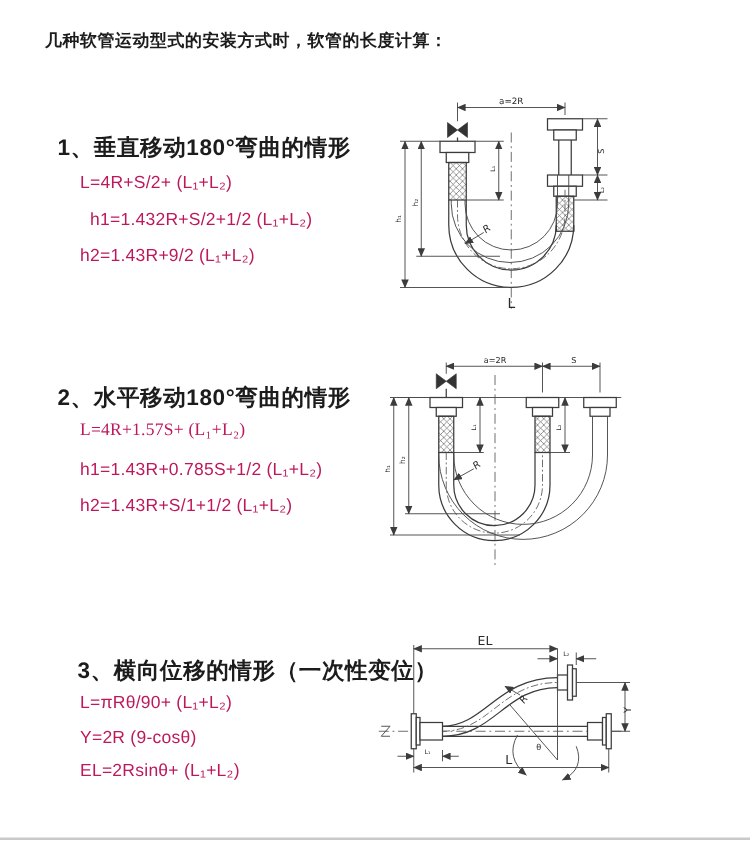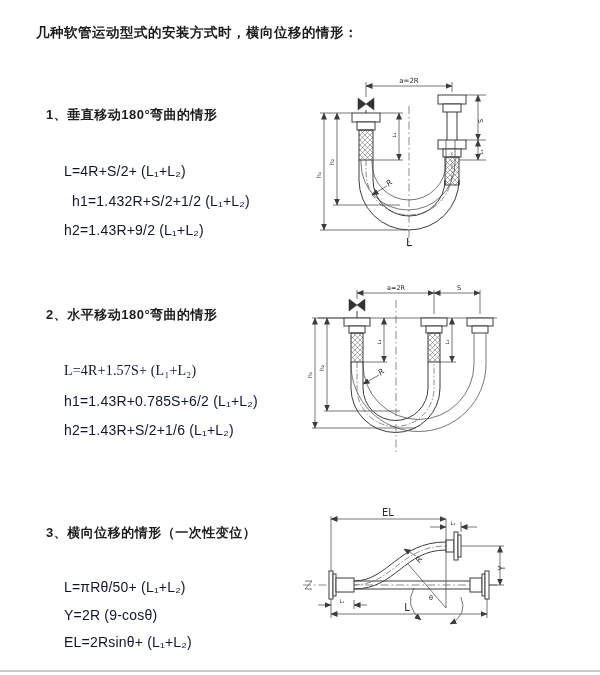--- a/index.html
+++ b/index.html
@@ -1,52 +1,52 @@
 <!DOCTYPE html>
 <html><head>
 <meta charset="utf-8">
 <style>
   html,body{margin:0;padding:0;}
   body{
     width:600px;height:675px;background:#ffffff;position:relative;overflow:hidden;
     font-family:"Liberation Sans","DejaVu Sans",sans-serif;color:#1c1c1c;
   }
   .title{position:absolute;left:36px;top:24px;font-size:13.5px;font-weight:bold;letter-spacing:.5px;}
-  .sec-heading{position:absolute;font-size:13px;font-weight:bold;letter-spacing:.5px;}
-  .formula{position:absolute;font-size:14px;font-weight:400;color:#0f172a;letter-spacing:.2px;margin-top:26px;}
+  .sec-heading{position:absolute;font-size:18px;font-weight:bold;letter-spacing:.5px;}
+  .formula{position:absolute;font-size:14px;font-weight:400;color:#be185d;letter-spacing:.2px;}
   .diagram{position:absolute;}
   .page-bottom-edge{position:absolute;left:0;top:670px;width:600px;height:2px;background:#c9c9c9;}
   
   .ln{stroke:#3c3c3c;stroke-width:1;fill:none;}
   .thin{stroke:#4a4a4a;stroke-width:.75;fill:none;}
   .dim{stroke:#4a4a4a;stroke-width:.75;fill:none;}
   .cl{stroke:#5a5a5a;stroke-width:.7;fill:none;stroke-dasharray:8 3 1.5 3;}
   .hosecl{stroke:#5a5a5a;stroke-width:.7;fill:none;stroke-dasharray:6 2 1.5 2;}
   .fl{fill:#ffffff;stroke:#3c3c3c;stroke-width:1;}
   .hatchrect{fill:url(#hx);stroke:#3c3c3c;stroke-width:1;}
   text.dl{fill:#2a2a2a;font-family:"DejaVu Sans",sans-serif;}
   text.it{font-style:italic;}
 </style>
 </head>
 <body>
 
-<div class="title">几种软管运动型式的安装方式时，横向位移的情形：</div>
+<div class="title">几种软管运动型式的安装方式时，软管的长度计算：</div>
 
 <div class="sec-heading" style="left:46px;top:106px;">1、垂直移动180°弯曲的情形</div>
 <div class="formula" style="left:64px;top:137px;">L=4R+S/2+ (L₁+L₂)</div>
 <div class="formula" style="left:72px;top:167px;">h1=1.432R+S/2+1/2 (L₁+L₂)</div>
 <div class="formula" style="left:64px;top:196px;">h2=1.43R+9/2 (L₁+L₂)</div>
 
 <div class="sec-heading" style="left:46px;top:306px;">2、水平移动180°弯曲的情形</div>
 <div class="formula" style="left:64px;top:337px;font-family:Liberation Serif, serif;">L=4R+1.57S+ (L₁+L₂)</div>
-<div class="formula" style="left:64px;top:367px;">h1=1.43R+0.785S+6/2 (L₁+L₂)</div>
-<div class="formula" style="left:64px;top:396px;">h2=1.43R+S/2+1/6 (L₁+L₂)</div>
-
-<div class="sec-heading" style="left:46px;top:524px;">3、横向位移的情形（一次性变位）</div>
-<div class="formula" style="left:64px;top:553px;">L=πRθ/50+ (L₁+L₂)</div>
+<div class="formula" style="left:64px;top:367px;">h1=1.43R+0.785S+1/2 (L₁+L₂)</div>
+<div class="formula" style="left:64px;top:396px;">h2=1.43R+S/1+1/2 (L₁+L₂)</div>
+
+<div class="sec-heading" style="left:62px;top:524px;">3、横向位移的情形（一次性变位）</div>
+<div class="formula" style="left:64px;top:553px;">L=πRθ/90+ (L₁+L₂)</div>
 <div class="formula" style="left:64px;top:581px;">Y=2R (9-cosθ)</div>
 <div class="formula" style="left:64px;top:608px;text-align:right;">EL=2Rsinθ+ (L₁+L₂)</div>
 
 <svg class="diagram" style="left:310px;top:70px;" width="290" height="195" viewBox="310 70 290 195">
   <defs>
     <pattern id="hx" width="5" height="5" patternUnits="userSpaceOnUse">
       <path d="M0,5L5,0M0,0L5,5" stroke="#5a5a5a" stroke-width="0.5"></path>
     </pattern>
     <marker id="ar" markerWidth="7" markerHeight="6" refX="6.5" refY="3" orient="auto-start-reverse" markerUnits="userSpaceOnUse">
       <path d="M0,0L7,3L0,6Z" fill="#3c3c3c"></path>

